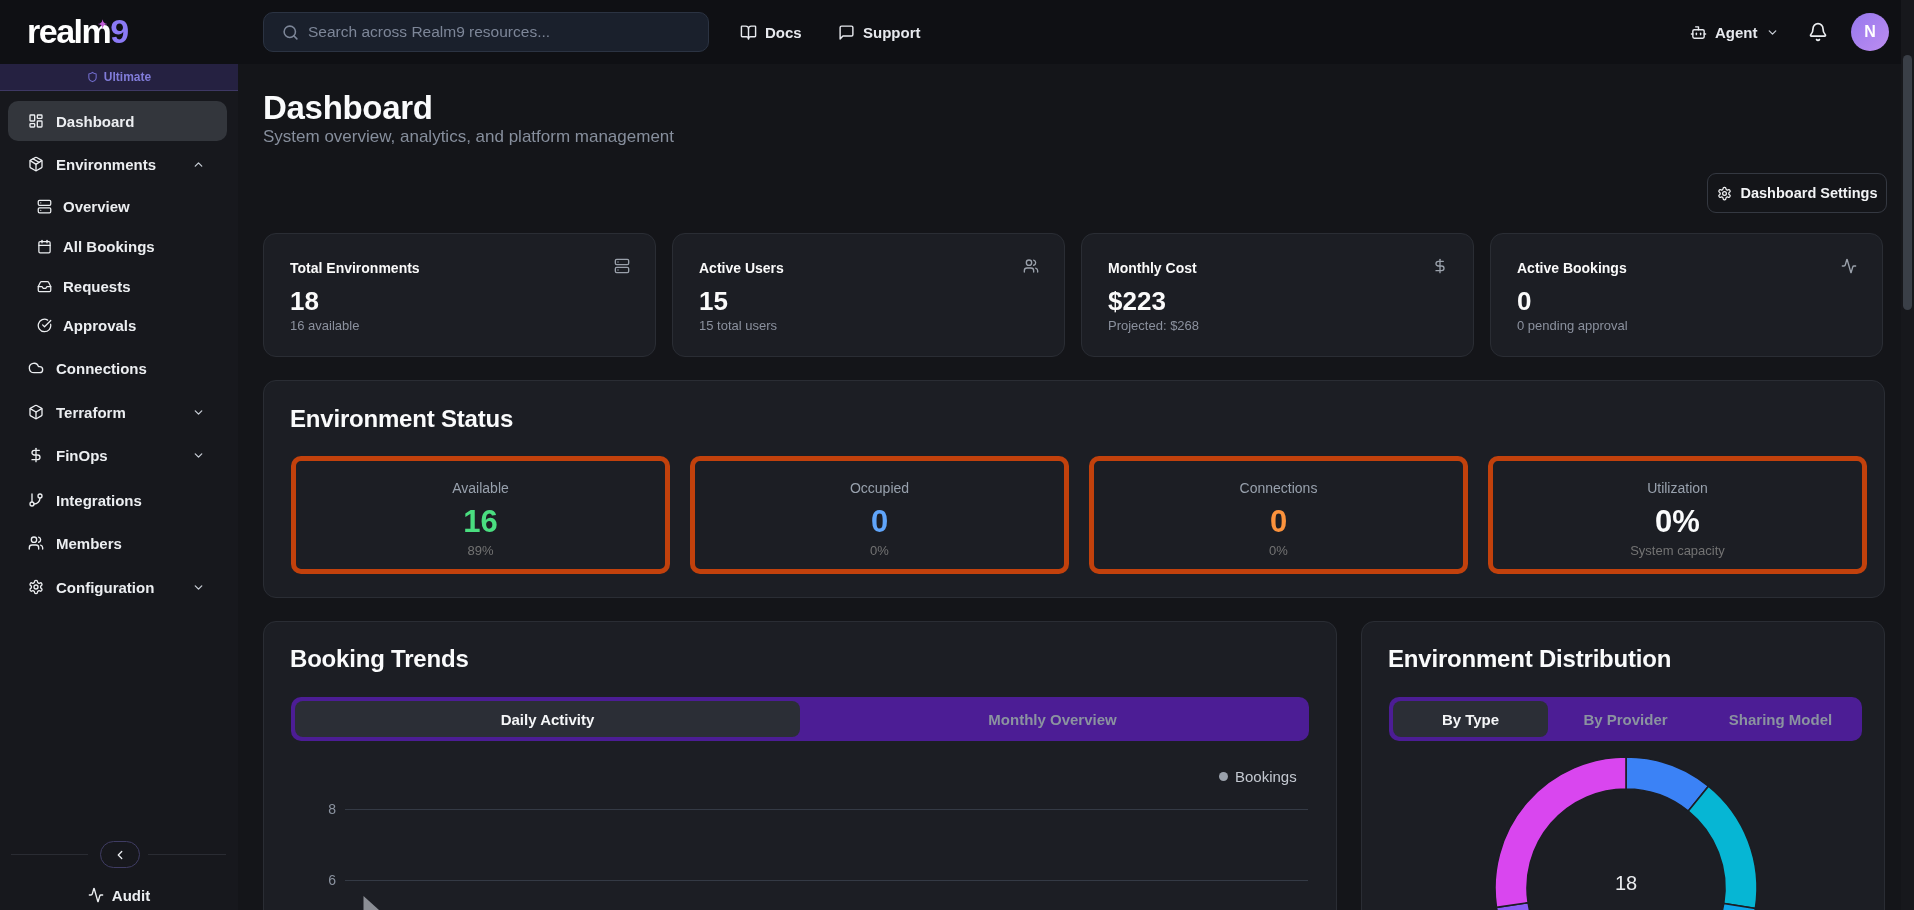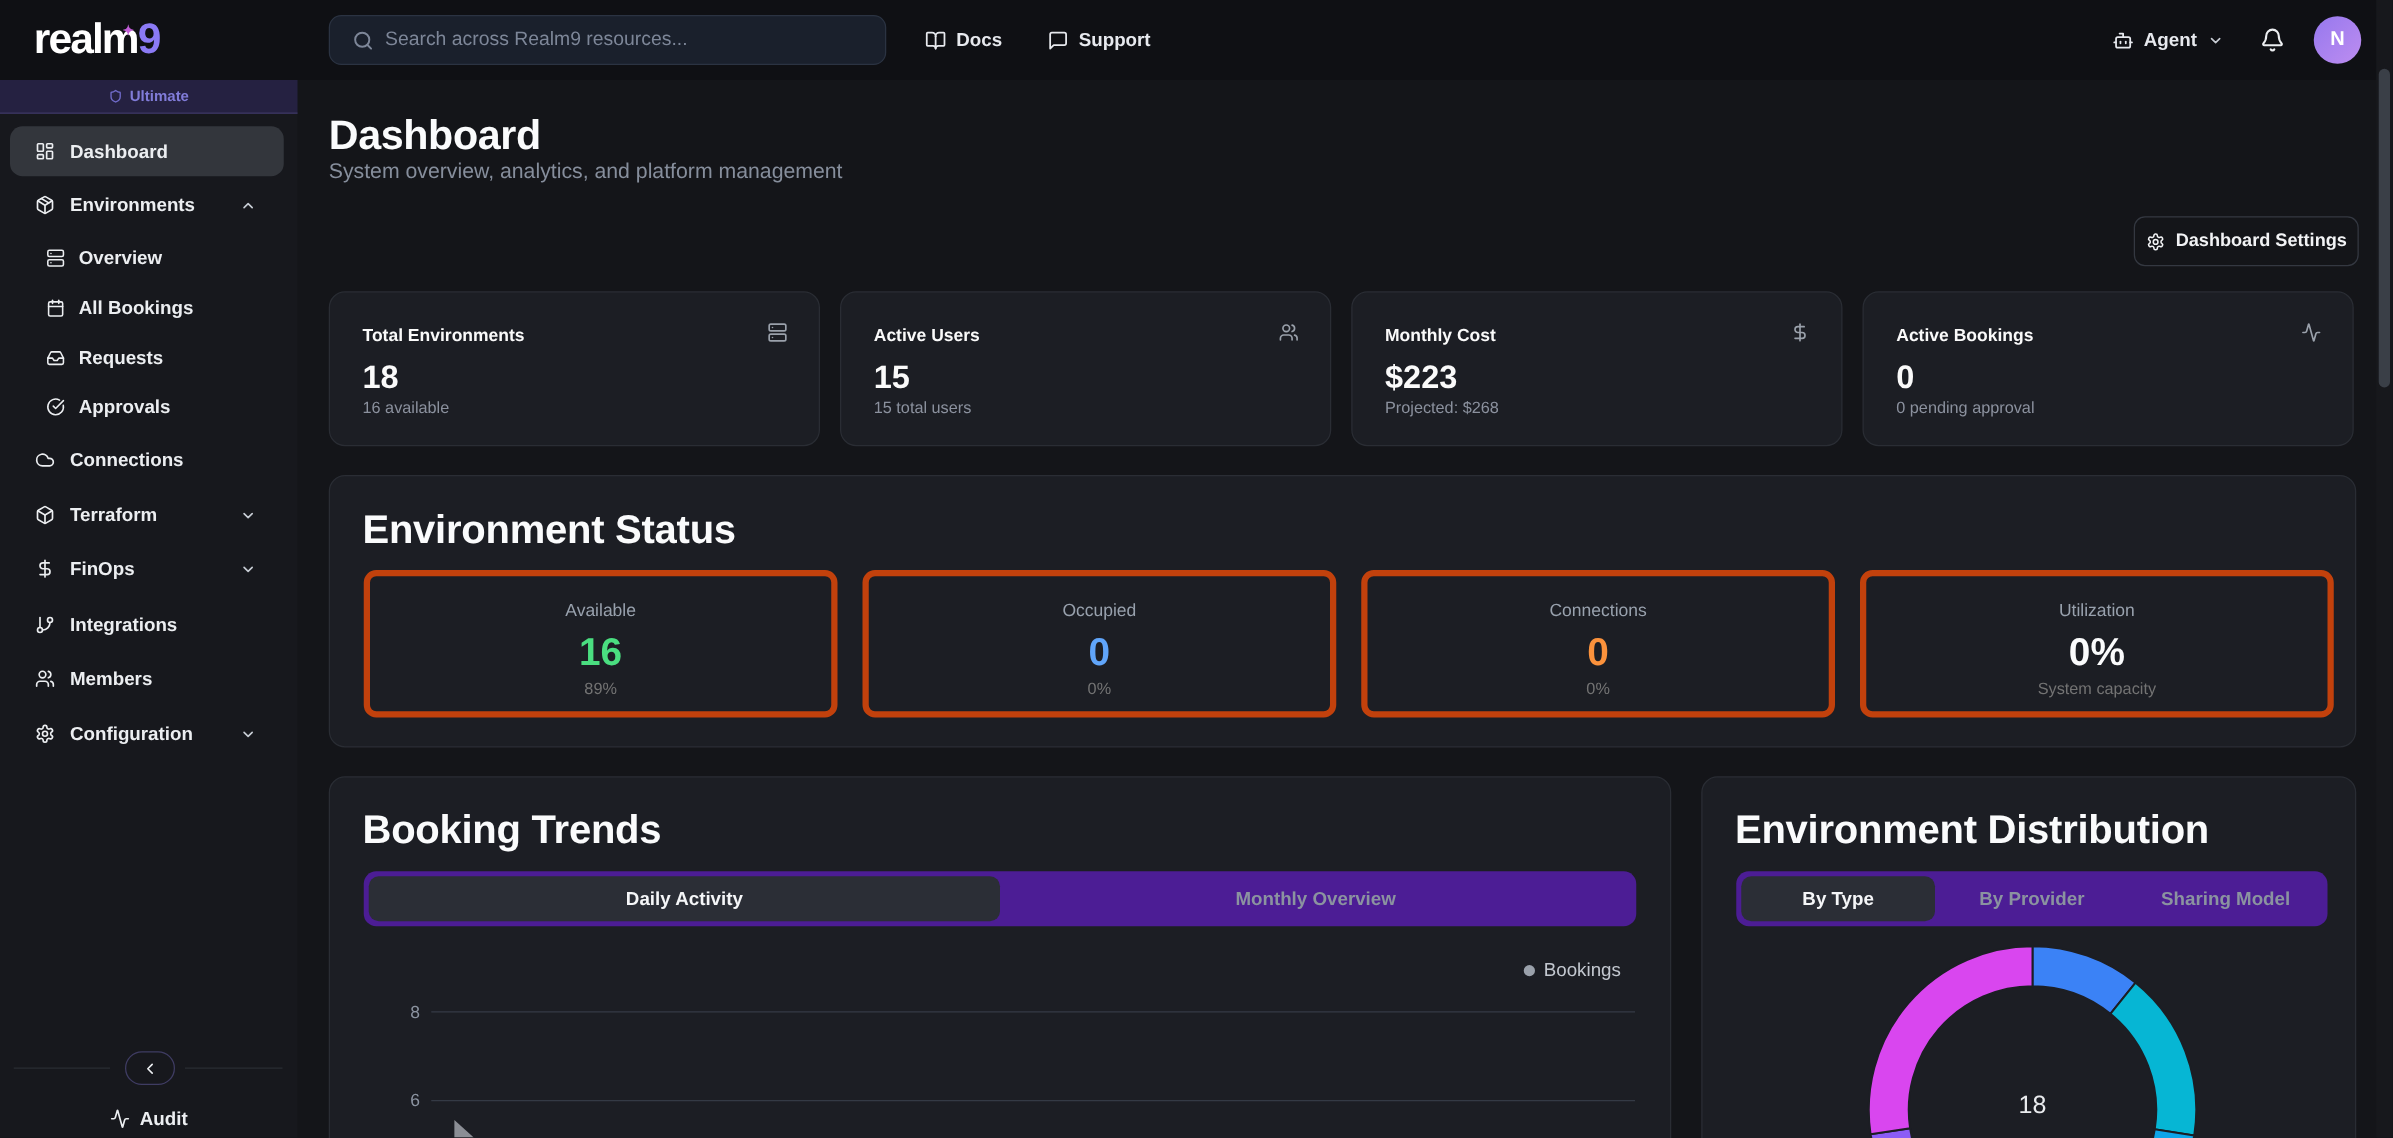--- a/index.html
+++ b/index.html
@@ -30,21 +30,21 @@
   .navitem .ic { width:16px; height:16px; margin-left:20px; margin-right:12px; flex:0 0 auto; }
   .navitem.sub .ic { width:15px; height:15px; margin-left:29px; margin-right:11px; }
   .navitem .chev { position:absolute; right:22px; width:13px; height:13px; }
 
   
   #main { position:absolute; left:238px; top:64px; width:1663px; height:846px; background:#141519; }
   h1.pagetitle { position:absolute; left:25px; top:25px; font-size:33px; font-weight:bold; color:#fafbfc; letter-spacing:-0.3px; }
   .pagesub { position:absolute; left:25px; top:63px; font-size:17px; color:#868e9c; }
 
   .card { position:absolute; background:#1c1e24; border:1px solid #2a2d34; border-radius:13px; }
-  .cardtitle { position:absolute; font-size:32px; font-weight:bold; color:#fafbfc; letter-spacing:-0.2px; }
+  .cardtitle { position:absolute; font-size:24px; font-weight:bold; color:#fafbfc; letter-spacing:-0.2px; }
 
   .stat-title { position:absolute; left:26px; top:26px; font-size:14px; font-weight:bold; color:#fafafa; }
   .stat-num { position:absolute; left:26px; top:52px; font-size:26px; font-weight:bold; color:#fafafa; }
   .stat-sub { position:absolute; left:26px; top:84px; font-size:13px; color:#8b919e; }
   .stat-ic { position:absolute; right:25px; top:24px; width:16px; height:16px; color:#9aa1ab; }
 
   .tile { position:absolute; width:379px; height:118px; border:5px solid #c2410c; border-radius:10px; text-align:center; }
   .tile .tl { display:block; margin-top:19px; font-size:14px; color:#98a1ad; }
   .tile .tn { display:block; margin-top:8px; font-size:31px; font-weight:bold; }
   .tile .ts { display:block; margin-top:3px; font-size:13px; color:#737373; }

